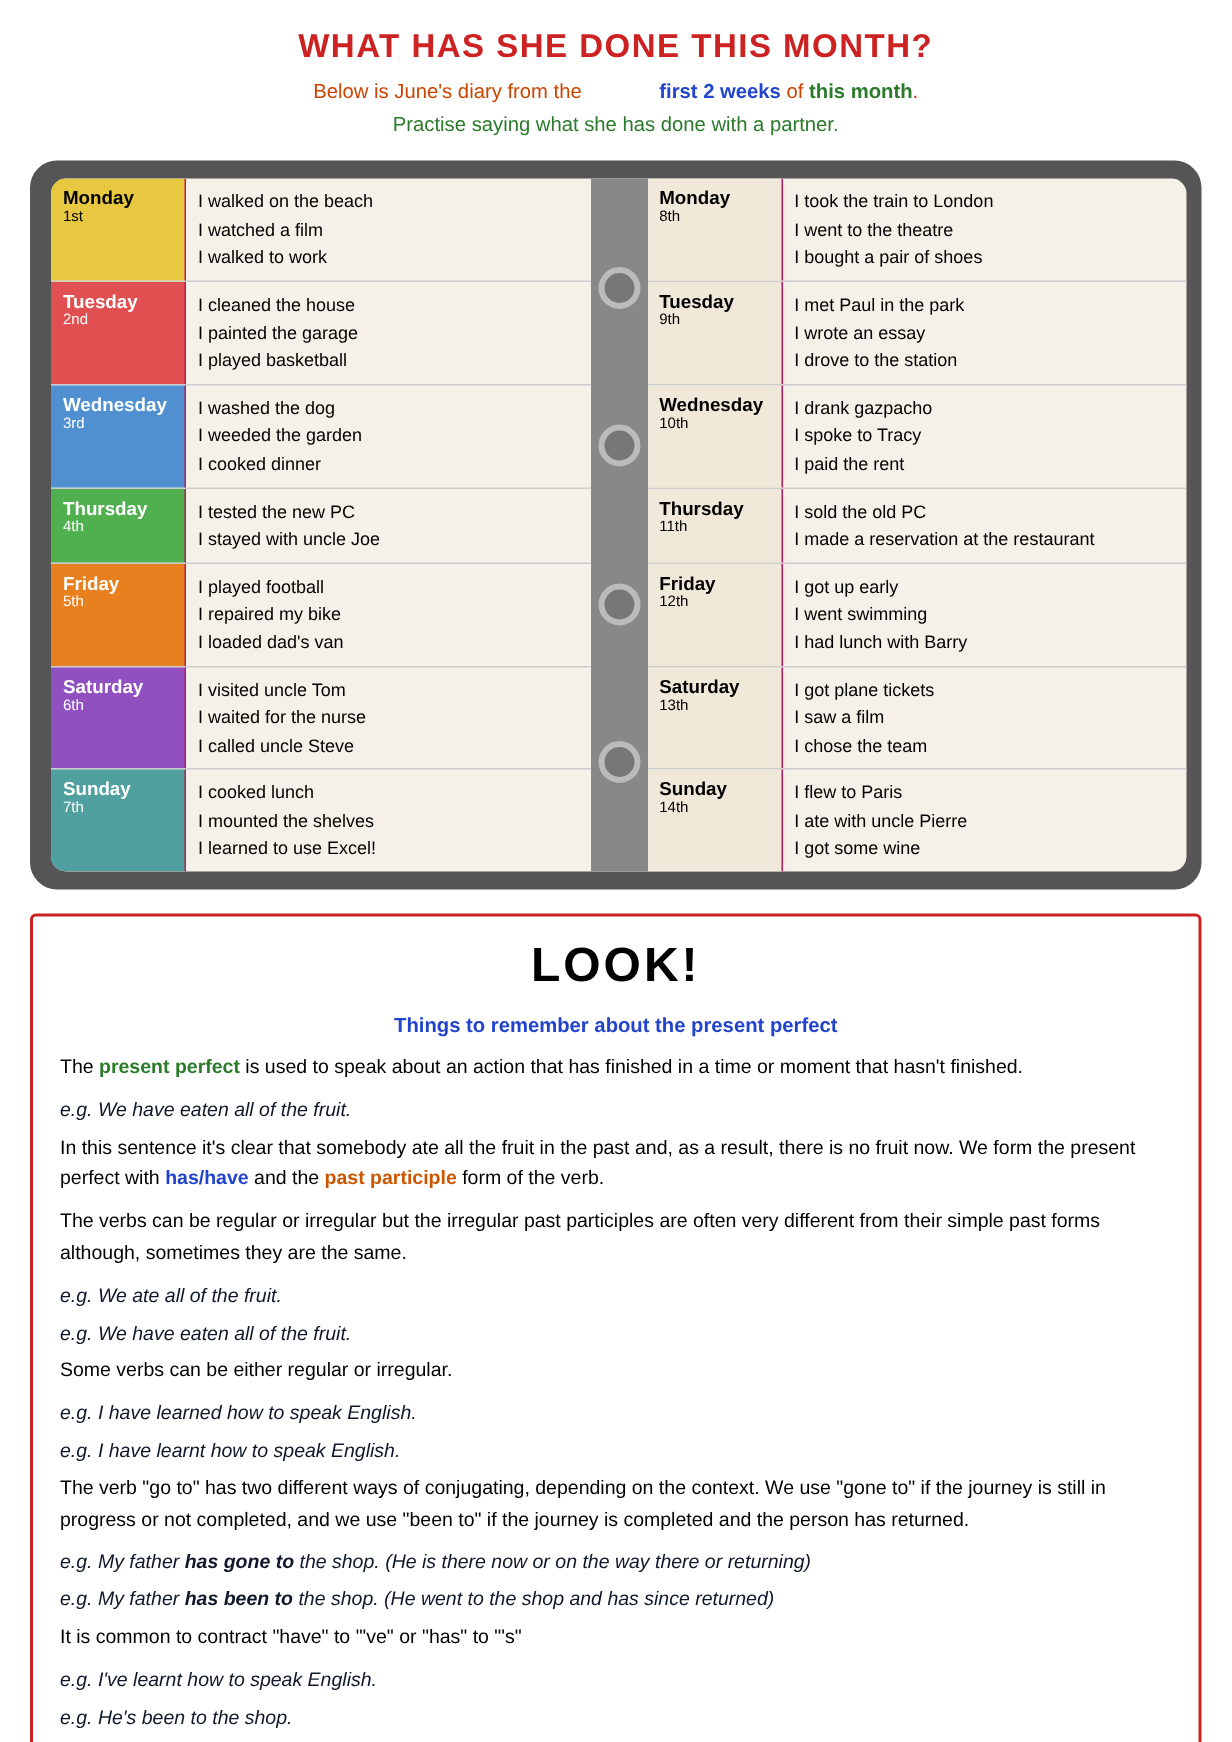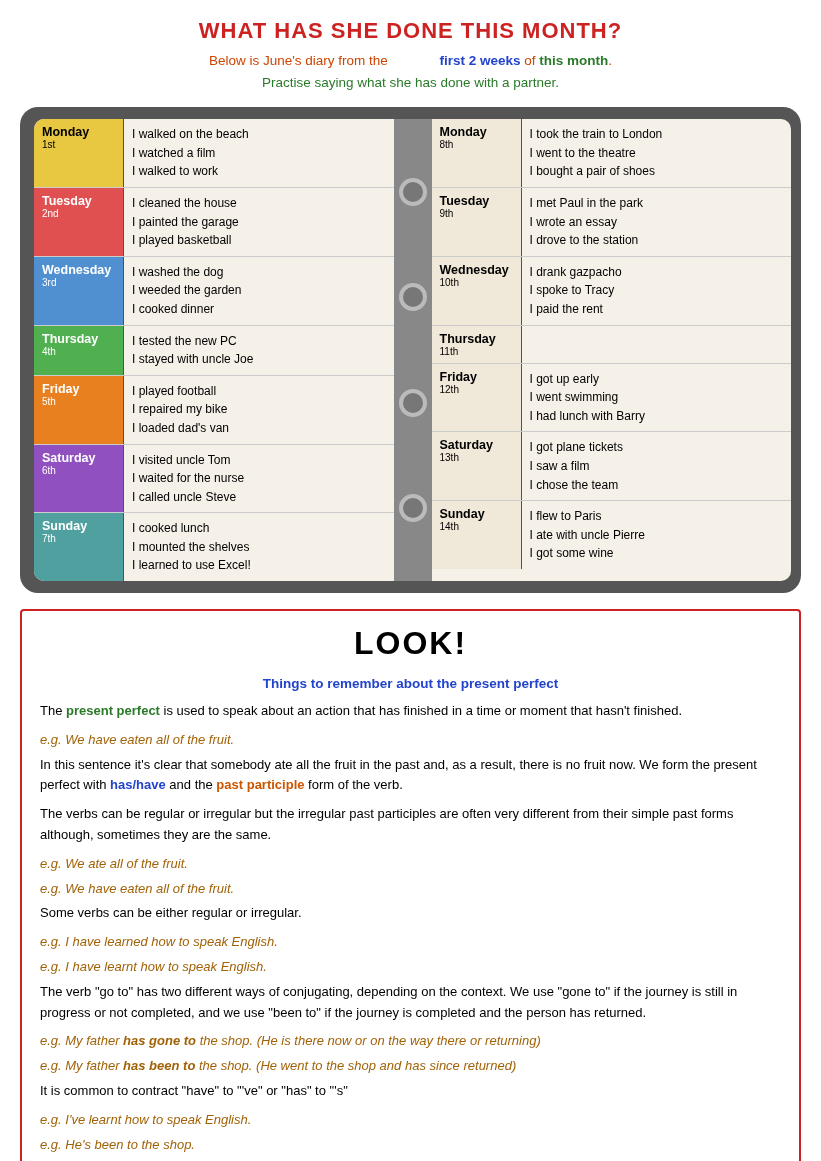--- a/index.html
+++ b/index.html
@@ -120,21 +120,21 @@
     .look-subtitle {
       text-align: center;
       font-size: 13.5px;
       font-weight: bold;
       margin-bottom: 10px;
     }
     .look-body {
       font-size: 13px;
       line-height: 1.6;
     }
-    .look-body .eg { color: #a16207; font-style: italic; margin-bottom: 4px; }
+    .look-body .eg { color: #0f172a; font-style: italic; margin-bottom: 4px; }
     .look-body .highlight-green { color: #2a7a2a; font-weight: bold; }
     .look-body .highlight-blue { color: #2244cc; font-weight: bold; }
     .look-body .highlight-orange { color: #cc5500; font-weight: bold; }
   </style>
 </head>
 <body>
 
 <div class="page-title">
   <span style="color:#cc2222;">WHAT HAS SHE DONE THIS MONTH?</span>
 </div>
@@ -264,20 +264,24 @@
           <div class="activities-cell">
             <div>I drank gazpacho</div>
             <div>I spoke to Tracy</div>
             <div>I paid the rent</div>
           </div>
         </div>
         <div class="diary-row">
           <div class="day-cell" style="background: rgb(240, 232, 216);">
             <span class="day-name">Thursday</span>
             <span class="day-num">11th</span>
+          </div>
+          <div class="activities-cell">
+            <div>I sold the old PC</div>
+            <div>I made a reservation at the restaurant</div>
           </div>
         </div>
         <div class="diary-row">
           <div class="day-cell" style="background: rgb(240, 232, 216);">
             <span class="day-name">Friday</span>
             <span class="day-num">12th</span>
           </div>
           <div class="activities-cell">
             <div>I got up early</div>
             <div>I went swimming</div>

